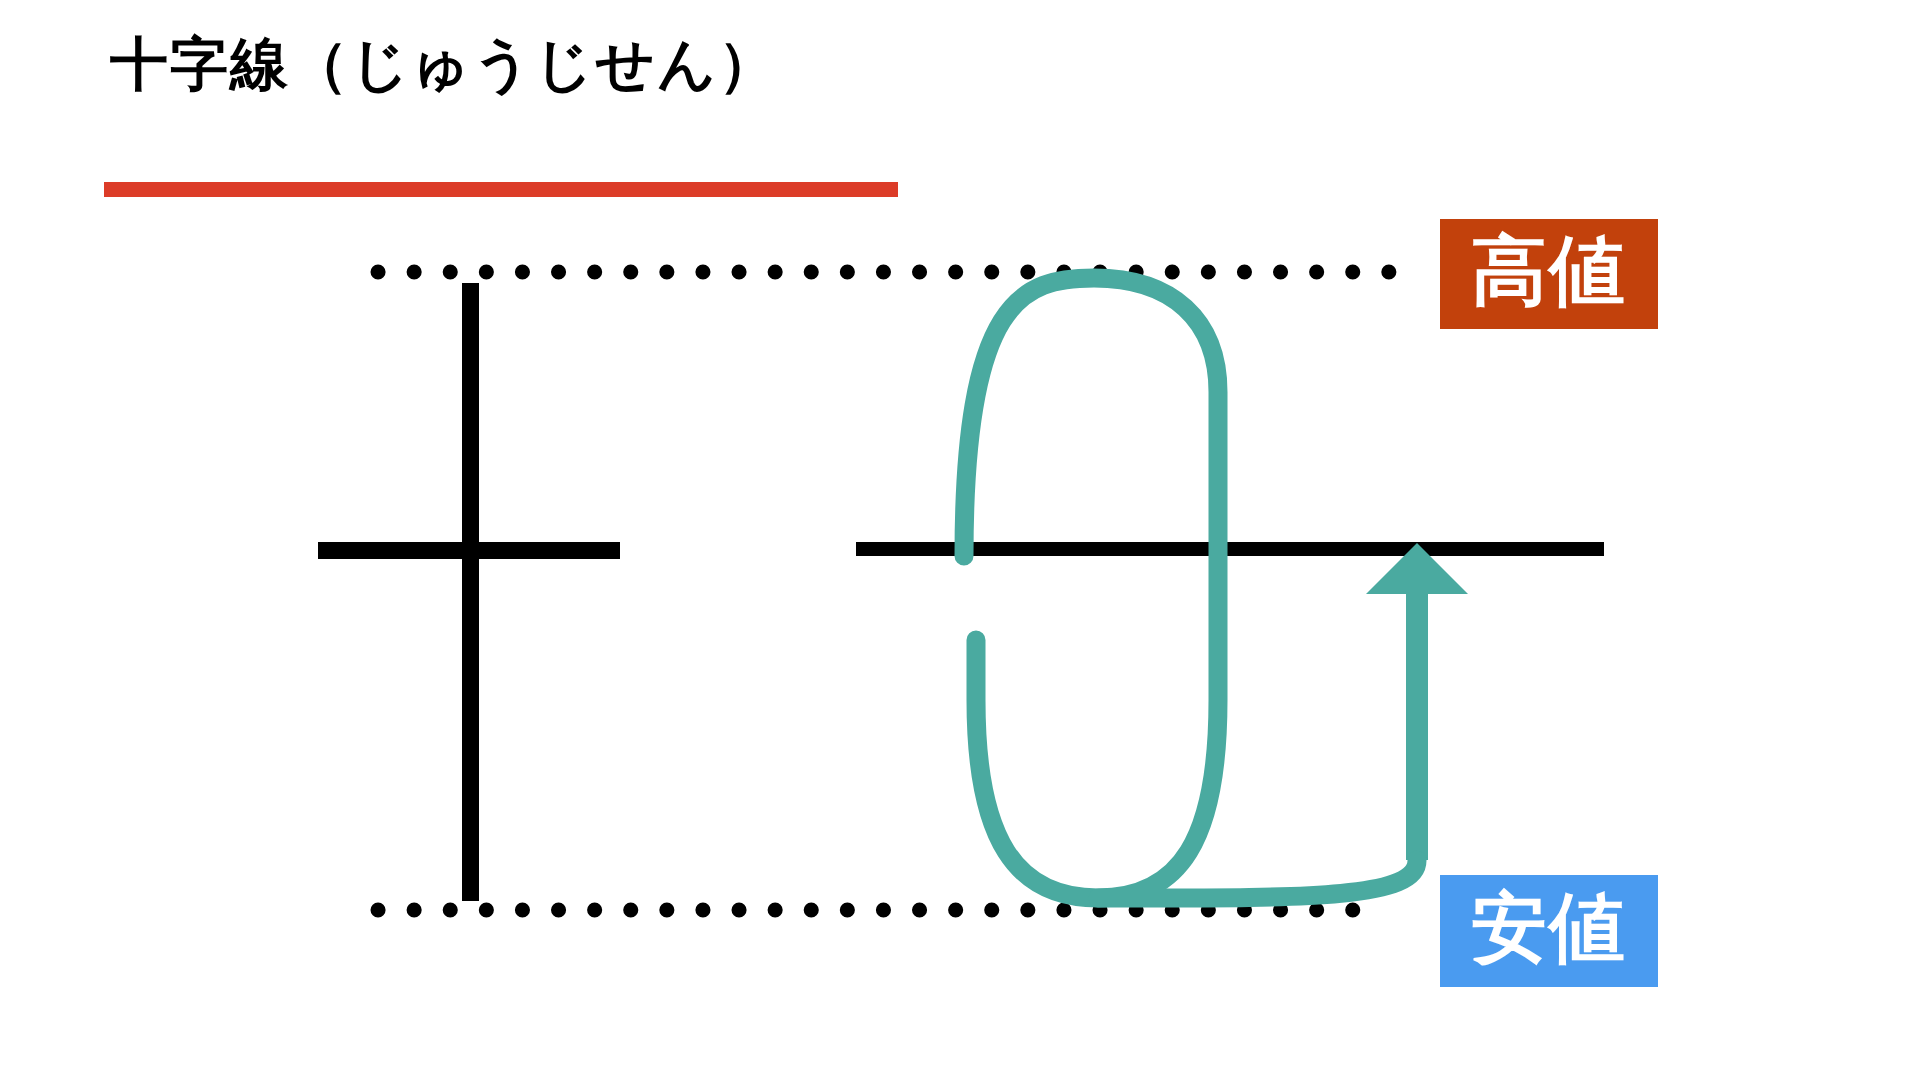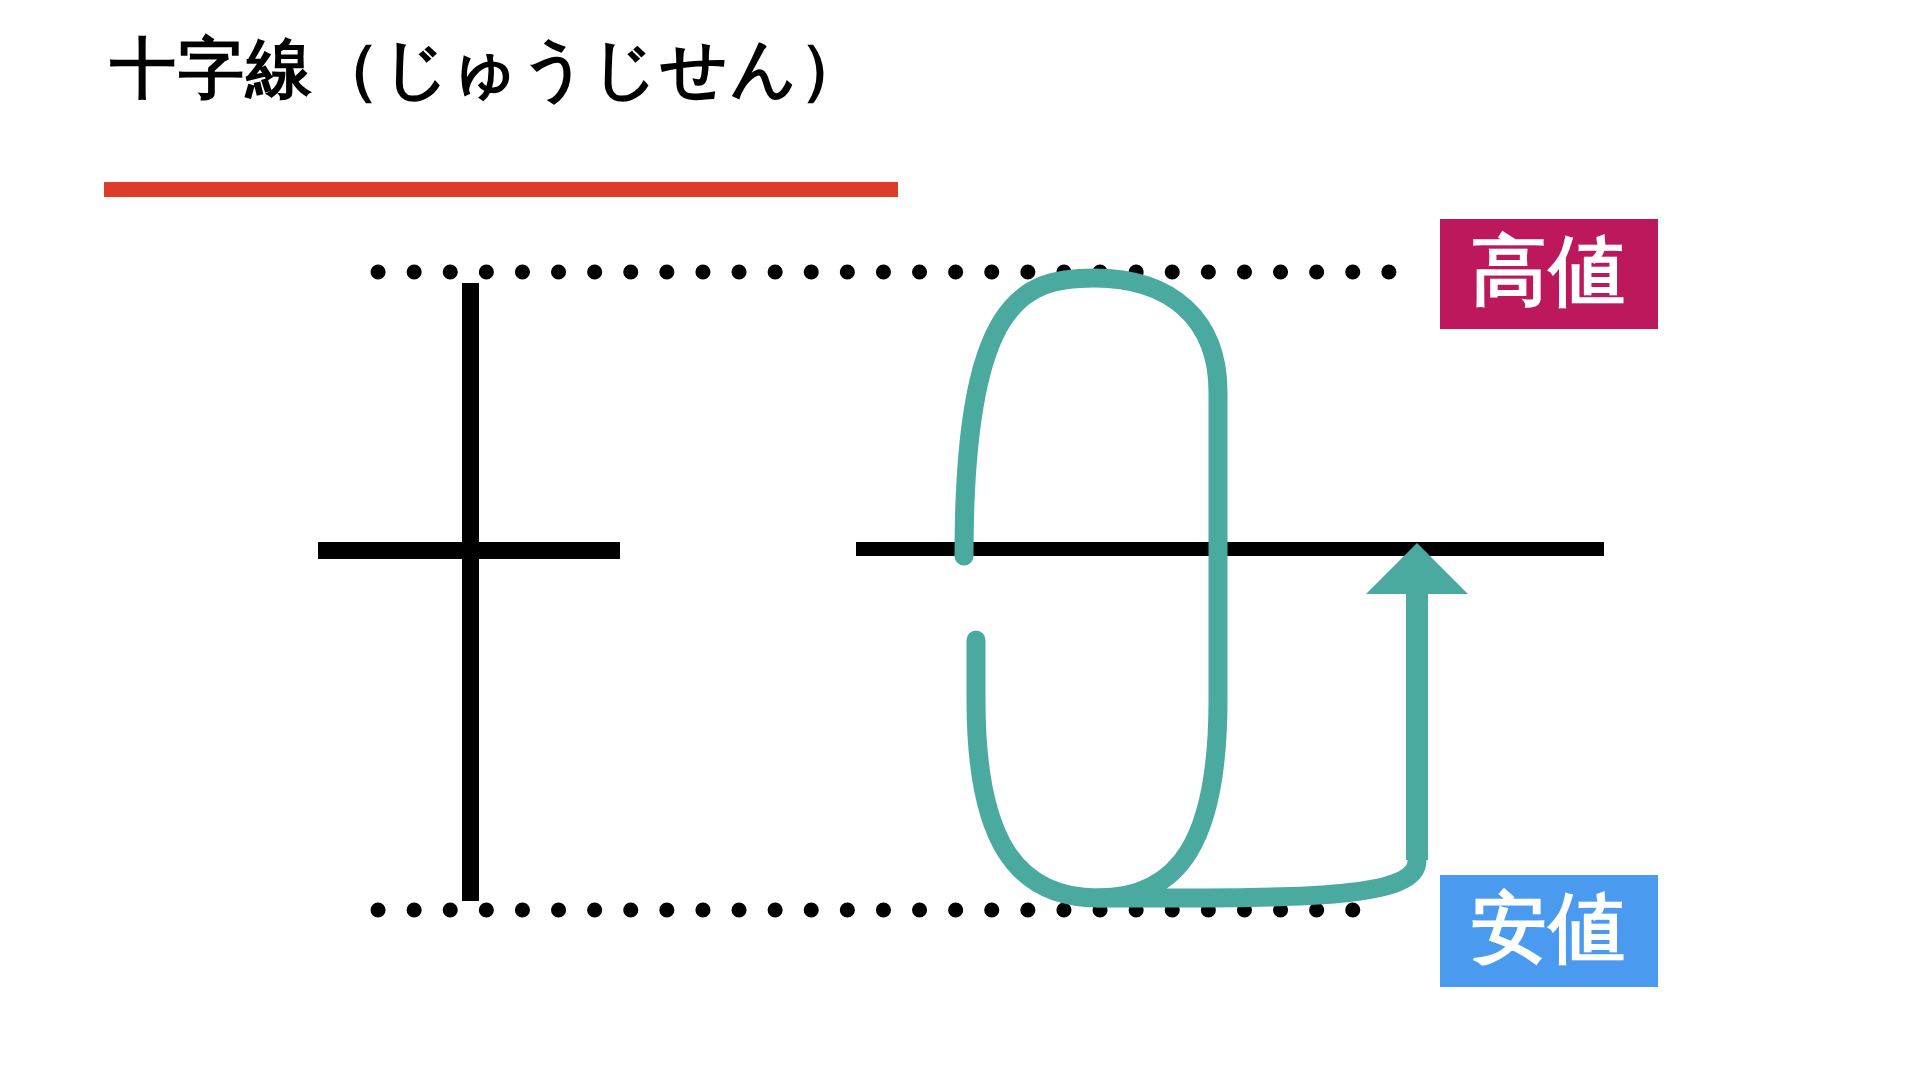--- a/index.html
+++ b/index.html
@@ -17,21 +17,21 @@
     background: #ffffff;
     overflow: hidden;
   }
 
   
   #title {
     position: absolute;
     left: 110px;
     top: 34px;
     font-family: "DejaVu Sans", sans-serif;
-    font-size: 66px;
+    font-size: 58px;
     font-weight: 700;
     line-height: 1.05;
     color: #000000;
     letter-spacing: 2px;
     white-space: nowrap;
   }
   #title-underline {
     position: absolute;
     left: 104px;
     top: 182px;
@@ -105,17 +105,17 @@
              C 1016 898, 976 840, 976 700
              L 976 640" fill="none" stroke="#4AAAA0" stroke-width="19" stroke-linecap="round"></path>
 
     <rect x="1406" y="590" width="22" height="270" fill="#4AAAA0"></rect>
 
     <path d="M 1098 898 C 1300 898, 1418 900, 1417 860" fill="none" stroke="#4AAAA0" stroke-width="19" stroke-linecap="round"></path>
 
     <polygon points="1417,543 1468,594 1366,594" fill="#4AAAA0"></polygon>
   </svg>
 
-  <div class="tag" id="tag-high" style="background: #be185d; color: rgb(255, 255, 255);">高値</div>
+  <div class="tag" id="tag-high" style="background: #c2410c; color: rgb(255, 255, 255);">高値</div>
 
   <div class="tag" id="tag-low" style="background: rgb(74, 155, 240); color: rgb(255, 255, 255); margin-top: 24px;">安値</div>
 
 </div>
 
 </body></html>

